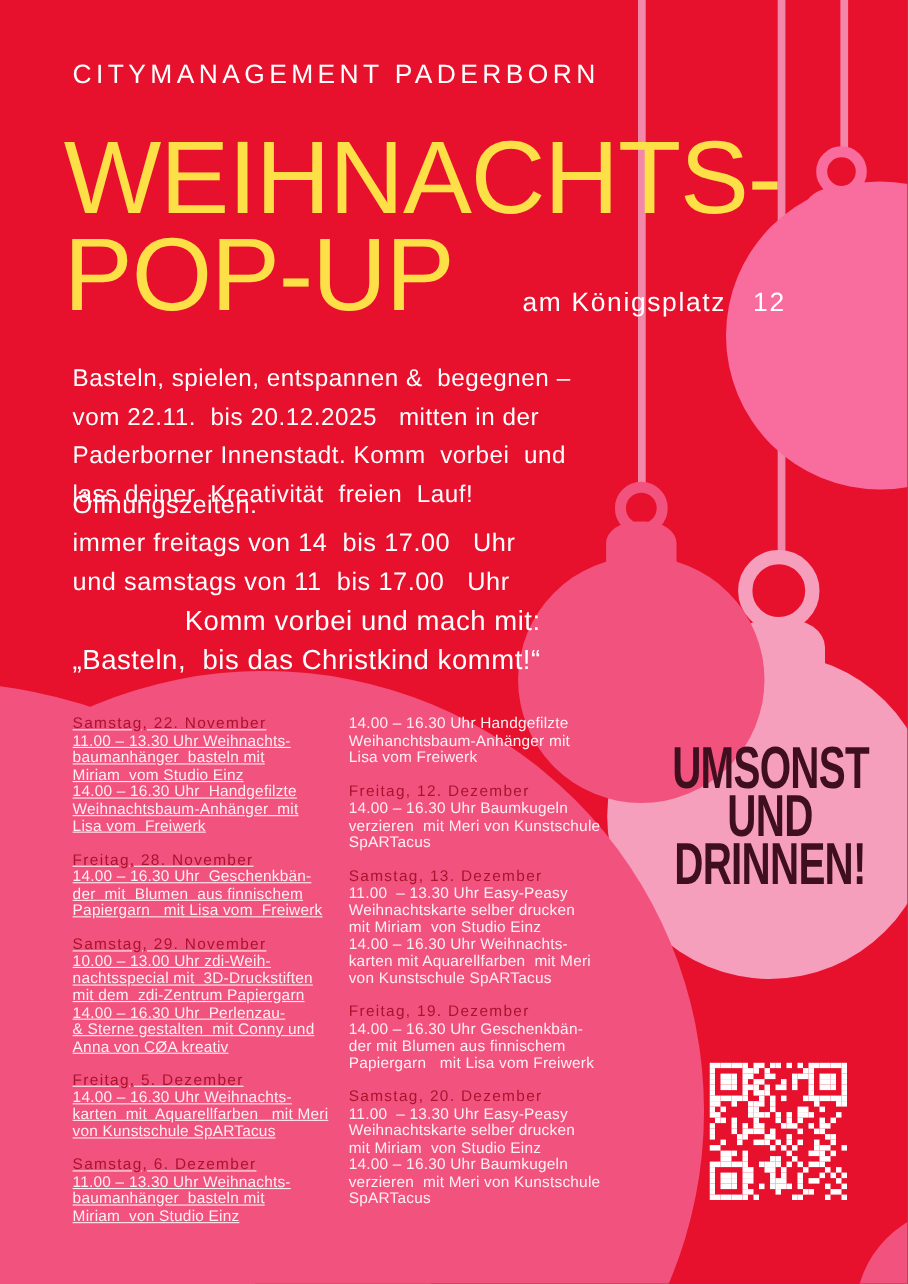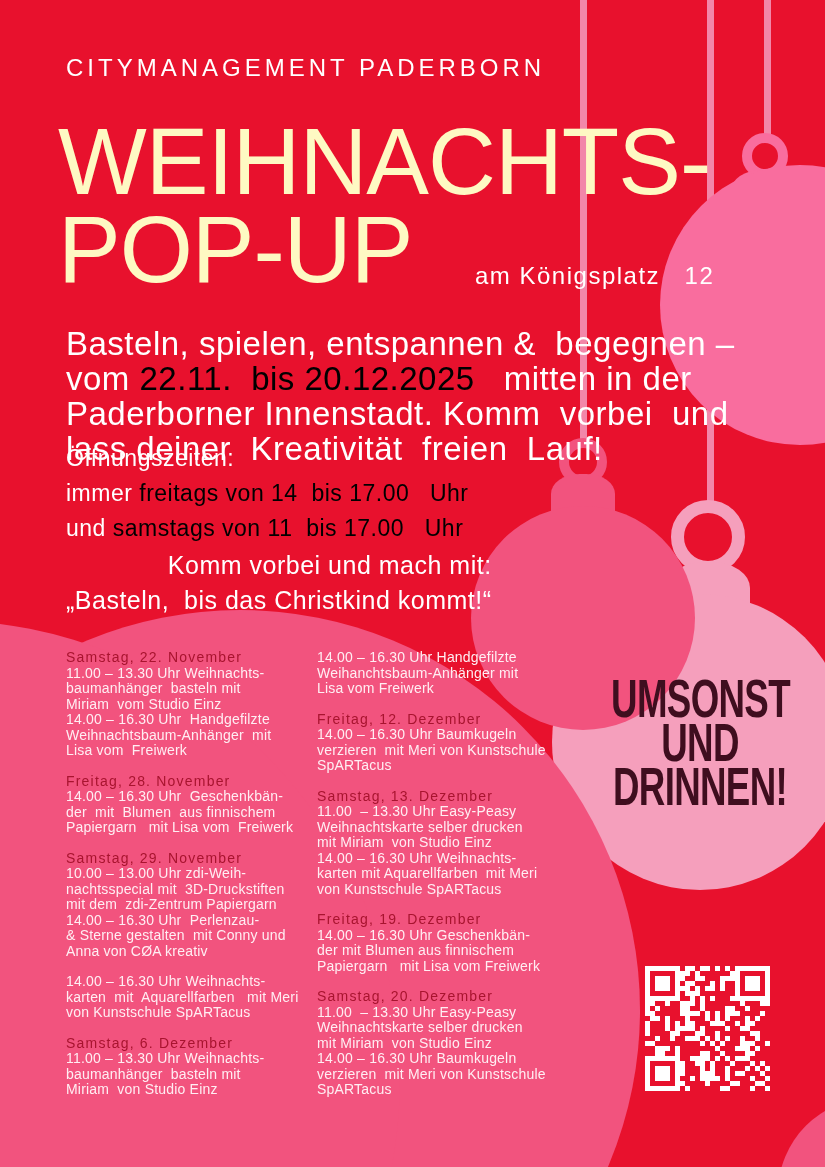--- a/index.html
+++ b/index.html
@@ -30,35 +30,35 @@
   .capA{left:551px;top:474px;width:64px;height:44px;background:#f2537e;border-radius:45% 45% 0 0;}
   .ballA{left:471px;top:506px;width:224px;height:224px;background:#f2537e;}
   
   .bigC1{left:-160px;top:610px;width:800px;height:800px;background:#f2537e;}
   .bigC2{left:-520px;top:620px;width:920px;height:920px;background:#f2537e;}
   .cornerC{left:778px;top:1098px;width:190px;height:190px;background:#f2537e;}
   
   .txt{position:absolute;z-index:10;}
   .line{white-space:pre;}
   .t-l{color:#ffffff;}
-  .t-d{color:#000000;}
+  .t-d{color:#ffffff;}
   .brand{left:66px;top:54px;font-size:24px;letter-spacing:4px;color:#fff;}
-  .title{left:58px;top:118px;font-size:94px;line-height:88px;letter-spacing:-1px;color:#fef9c3;}
+  .title{left:58px;top:118px;font-size:94px;line-height:88px;letter-spacing:-1px;color:#fde047;}
   .location{left:475px;top:262px;font-size:24px;letter-spacing:1.5px;color:#fff;white-space:pre;}
-  .intro{left:66px;top:326px;font-size:33px;line-height:35px;letter-spacing:.5px;}
+  .intro{left:66px;top:326px;font-size:22px;line-height:35px;letter-spacing:.5px;}
   .hours{left:66px;top:441px;font-size:23px;line-height:35px;letter-spacing:.5px;}
   .cta{left:66px;top:548px;font-size:25px;line-height:35px;letter-spacing:.5px;text-align:right;}
   
   .badge{left:552px;top:594px;width:296px;height:296px;display:flex;flex-direction:column;
          align-items:center;justify-content:center;z-index:10;}
   .badge div{font-size:54px;line-height:44px;font-weight:700;color:#3f0e1f;
              letter-spacing:-1px;transform:scaleX(.68);white-space:pre;}
   
   .col{position:absolute;z-index:10;font-size:14px;line-height:15.5px;letter-spacing:.2px;color:#ffeef3;}
-  .col-left{left:66px;top:650px;width:252px;}
+  .col-left{left:66px;top:650px;width:252px;text-decoration:underline;}
   .col-right{left:317px;top:650px;width:266px;}
   .block{margin:0 0 15px 0;}
   .block .date{color:#a8142f;letter-spacing:1.2px;white-space:pre;}
   .block .l{white-space:pre;}
   
   .qr{left:645px;top:966px;width:125px;height:125px;z-index:5;}
   .qr svg{display:block;}
 </style>
 </head>
 <body>
@@ -133,20 +133,21 @@
       <div class="block">
         <div class="date">Samstag, 29. November</div>
         <div class="l">10.00 – 13.00 Uhr zdi-Weih-</div>
         <div class="l">nachtsspecial mit  3D-Druckstiften</div>
         <div class="l">mit dem  zdi-Zentrum Papiergarn</div>
         <div class="l">14.00 – 16.30 Uhr  Perlenzau-</div>
         <div class="l">&amp; Sterne gestalten  mit Conny und</div>
         <div class="l">Anna von CØA kreativ</div>
       </div>
       <div class="block">
+        <div class="date">Freitag, 5. Dezember</div>
         <div class="l">14.00 – 16.30 Uhr Weihnachts-</div>
         <div class="l">karten  mit  Aquarellfarben   mit Meri</div>
         <div class="l">von Kunstschule SpARTacus</div>
       </div>
       <div class="block">
         <div class="date">Samstag, 6. Dezember</div>
         <div class="l">11.00 – 13.30 Uhr Weihnachts-</div>
         <div class="l">baumanhänger  basteln mit</div>
         <div class="l">Miriam  von Studio Einz</div>
       </div>

